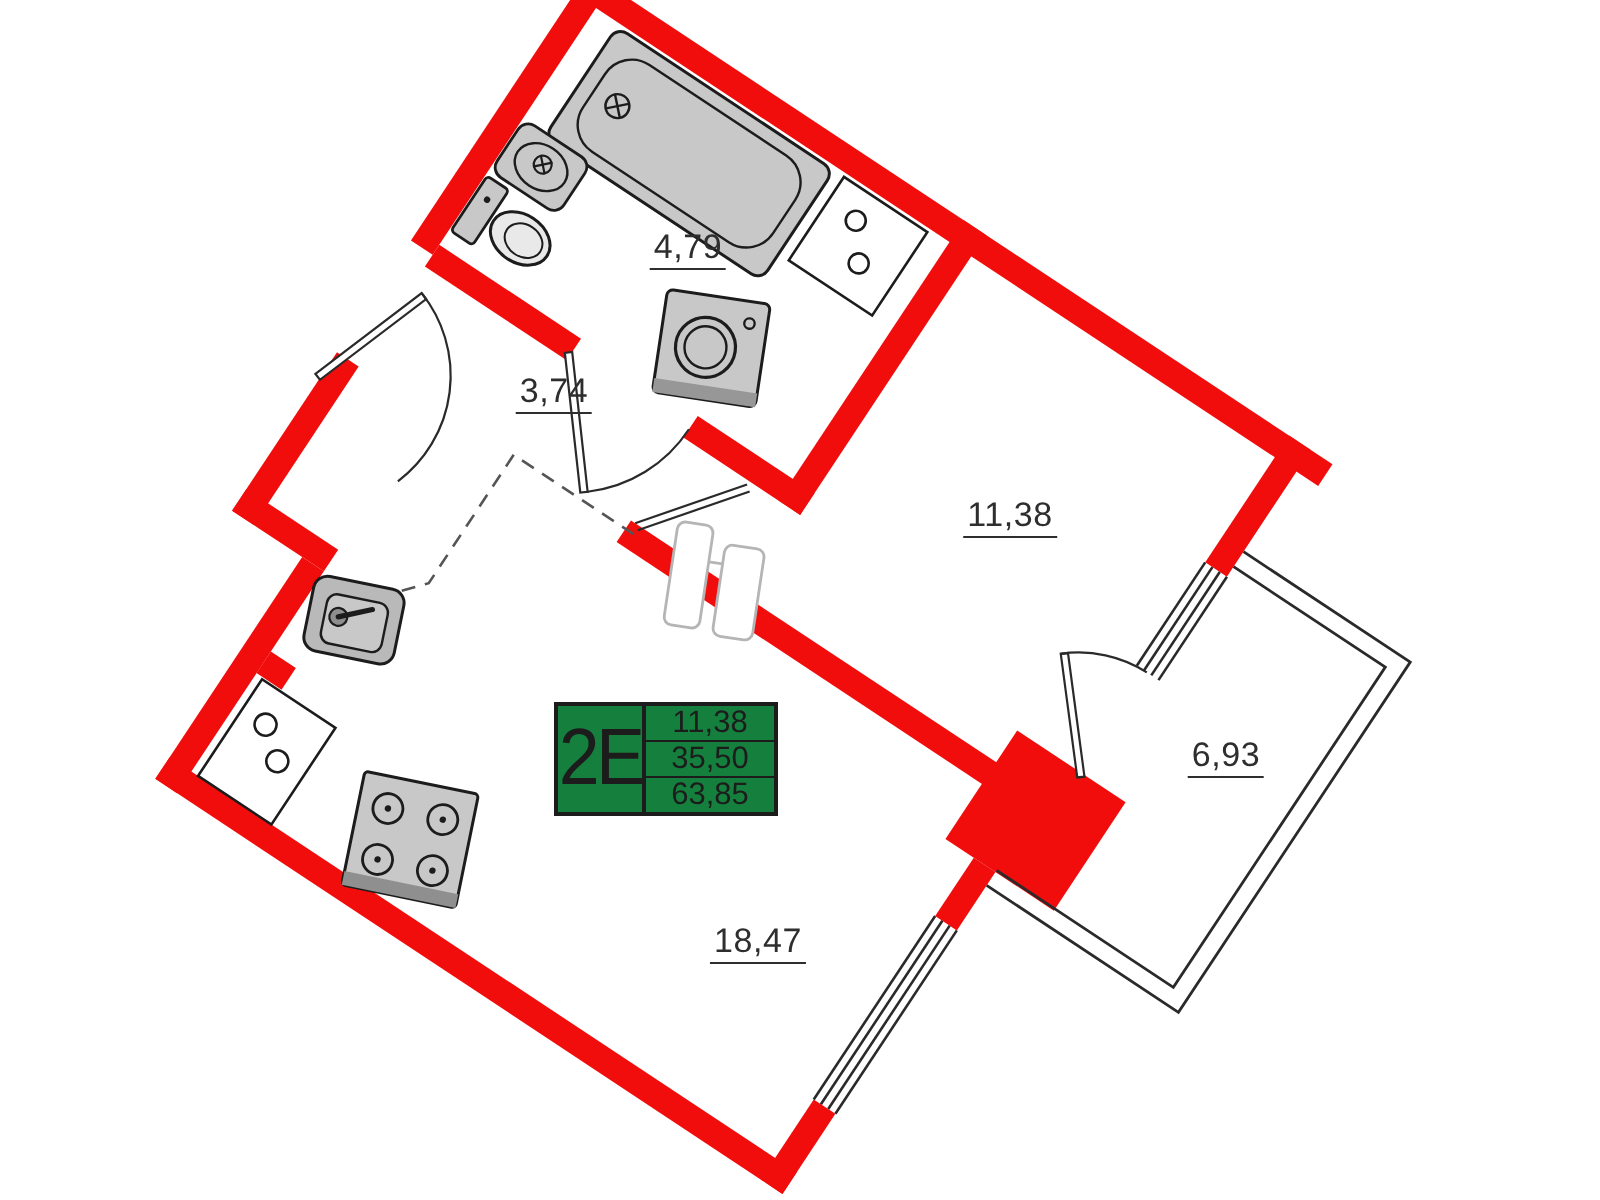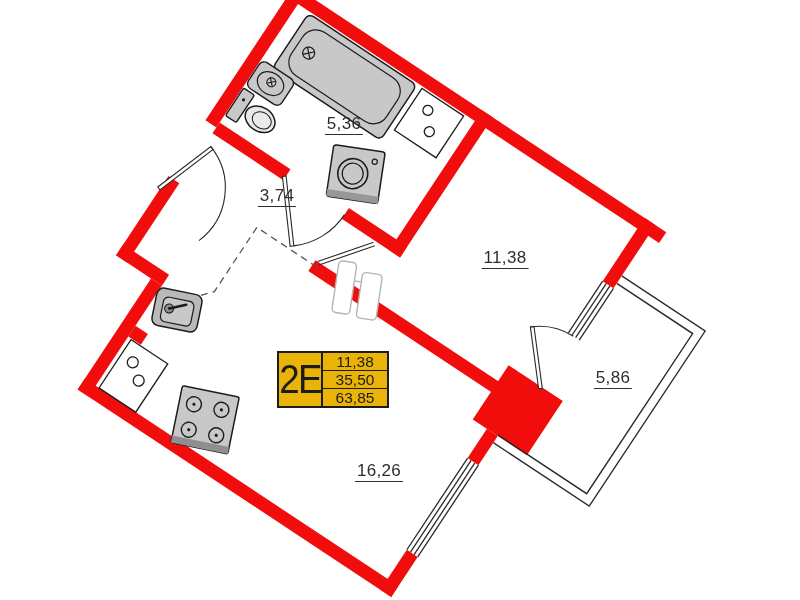--- a/index.html
+++ b/index.html
@@ -3,21 +3,21 @@
 <meta charset="utf-8">
 <style>
   html,body{margin:0;padding:0;background:#ffffff;}
   #stage{position:relative;width:800px;height:600px;background:#ffffff;overflow:hidden;
          font-family:"Liberation Sans", sans-serif;}
   #plan-svg{position:absolute;left:0;top:0;}
   .room-label{position:absolute;transform:translate(-50%,-50%);font-size:17px;color:#2e2e2e;
               letter-spacing:.3px;white-space:nowrap;}
   .room-label span{border-bottom:1px solid #2e2e2e;padding:0 2px 1px 2px;}
   #unit-table{position:absolute;left:277px;top:351px;display:flex;border:2px solid #1c1c1c;
-              background:#eab308;}
+              background:#15803d;}
   #unit-cell{width:42px;display:flex;align-items:center;justify-content:center;
              font-size:40px;color:#1c1c1c;letter-spacing:-2px;transform:scaleX(.92);}
   #unit-rows{width:64px;border-left:2px solid #1c1c1c;display:flex;flex-direction:column;}
   .unit-row{height:17px;line-height:17px;text-align:center;font-size:15.5px;color:#1c1c1c;}
   .unit-row + .unit-row{border-top:1.5px solid #1c1c1c;}
 </style>
 </head>
 <body>
 
 <div id="stage">
@@ -154,33 +154,33 @@
             <circle cx="14" cy="-13" r="1.6"></circle>
           <circle cx="-14" cy="13" r="1.6"></circle>
             <circle cx="14" cy="13" r="1.6"></circle>
         </g>
       </g>
 
     </g>
   </svg>
 
   <div class="room-label" style="left:344px;top:124px;">
-    <span>5,36</span></div>
+    <span>4,79</span></div>
 
   <div class="room-label" style="left:246px;top:196px;margin-left:31px;">
     <span>3,74</span></div>
 
   <div class="room-label" style="left:505px;top:258px;">
     <span>11,38</span></div>
 
   <div class="room-label" style="left:379px;top:471px;">
-    <span>16,26</span></div>
+    <span>18,47</span></div>
 
   <div class="room-label" style="left:613px;top:378px;">
-    <span>5,86</span></div>
+    <span>6,93</span></div>
 
   <div id="unit-table">
     <div id="unit-cell">2E</div>
     <div id="unit-rows">
       <div class="unit-row">11,38</div>
       <div class="unit-row">35,50</div>
       <div class="unit-row">63,85</div>
     </div>
   </div>
 

